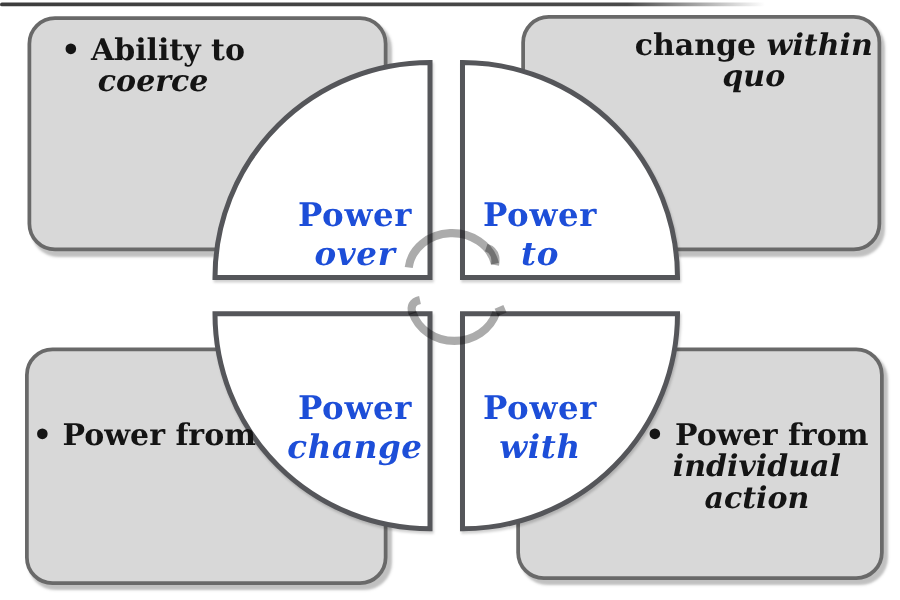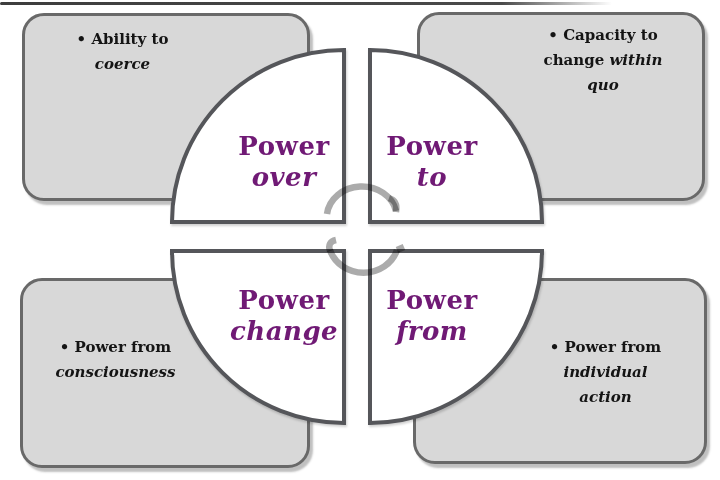--- a/index.html
+++ b/index.html
@@ -35,33 +35,34 @@
 
   
   svg.overlay { position: absolute; left: 0; top: 0; }
   .wedges path { filter: drop-shadow(1px 2px 1px rgba(0,0,0,0.18)); }
 
   
   .qlabel {
     position: absolute; width: 176px;
     text-align: center;
     font-weight: bold; font-size: 26px; line-height: 31px;
-    color: #701a75;
+    color: #1d4ed8;
     letter-spacing: 0.5px;
+    margin-top: 27px;
   }
   .qlabel .qual { font-style: italic; }
   .q-over   { left: 196px; top: 131px; }
   .q-to     { left: 344px; top: 131px; }
   .q-within { left: 196px; top: 285px; }
   .q-with   { left: 344px; top: 285px; }
 
   
   .callout-text {
     position: absolute;
-    font-weight: bold; font-size: 15px; line-height: 25px;
+    font-weight: bold; font-size: 24px; line-height: 25px;
     text-align: center; color: #141414;
   }
   .callout-text .i { font-style: italic; }
   .ct-tl { left: 30px;  top: 27px;  width: 185px; }
   .ct-tr { left: 499px; top: 23px;  width: 208px; }
   .ct-bl { left: 23px;  top: 335px; width: 185px; }
   .ct-br { left: 513px; top: 335px; width: 185px; }
 </style>
 </head>
 <body>
@@ -98,35 +99,33 @@
   <div class="qlabel q-to">
     <div>Power</div>
     <div class="qual">to</div>
   </div>
   <div class="qlabel q-within">
     <div>Power</div>
     <div class="qual">change</div>
   </div>
   <div class="qlabel q-with">
     <div>Power</div>
-    <div class="qual">from</div>
+    <div class="qual">with</div>
   </div>
 
   <div class="callout-text ct-tl">
       <div><span class="b">• Ability to</span></div>
       <div><span class="i">coerce</span></div>
     </div>
   <div class="callout-text ct-tr">
-      <div><span class="b">• Capacity to</span></div>
       <div><span class="b">change </span><span class="i">within</span></div>
       <div><span class="i">quo</span></div>
     </div>
   <div class="callout-text ct-bl">
       <div><span class="b">• Power from</span></div>
-      <div><span class="i">consciousness</span></div>
     </div>
   <div class="callout-text ct-br">
       <div><span class="b">• Power from</span></div>
       <div><span class="i">individual</span></div>
       <div><span class="i">action</span></div>
     </div>
 
 </div>
 
 </body></html>

